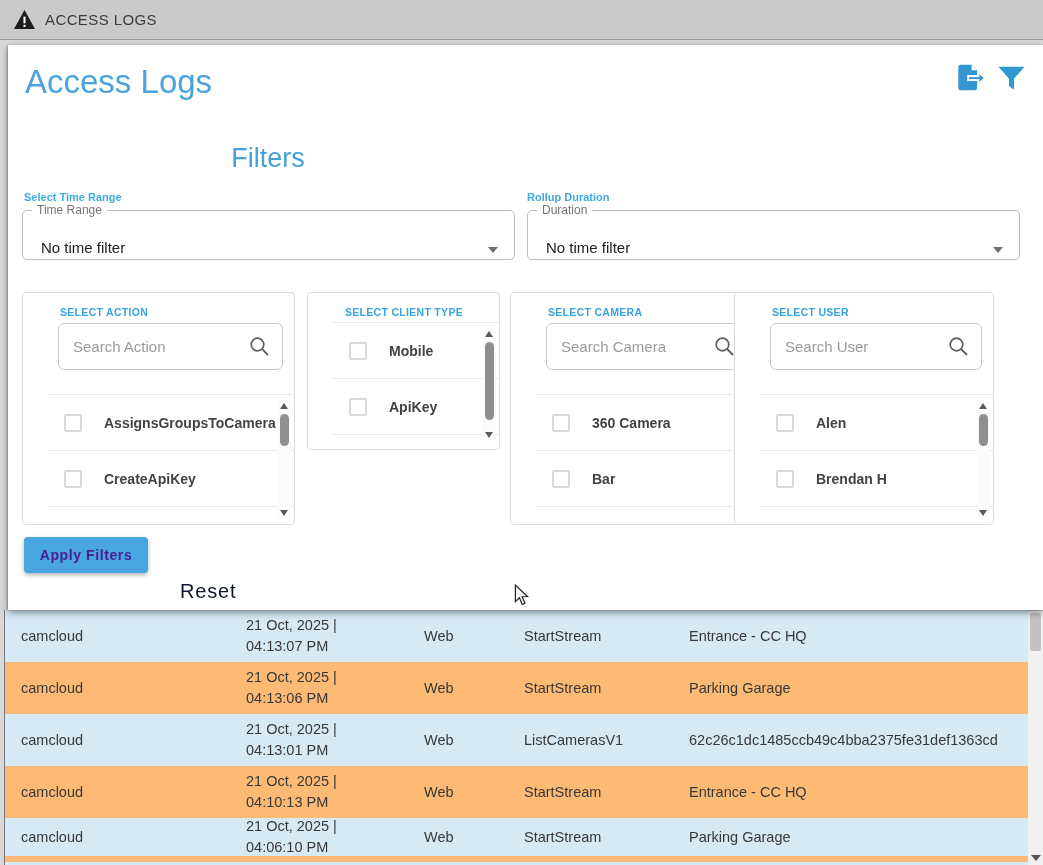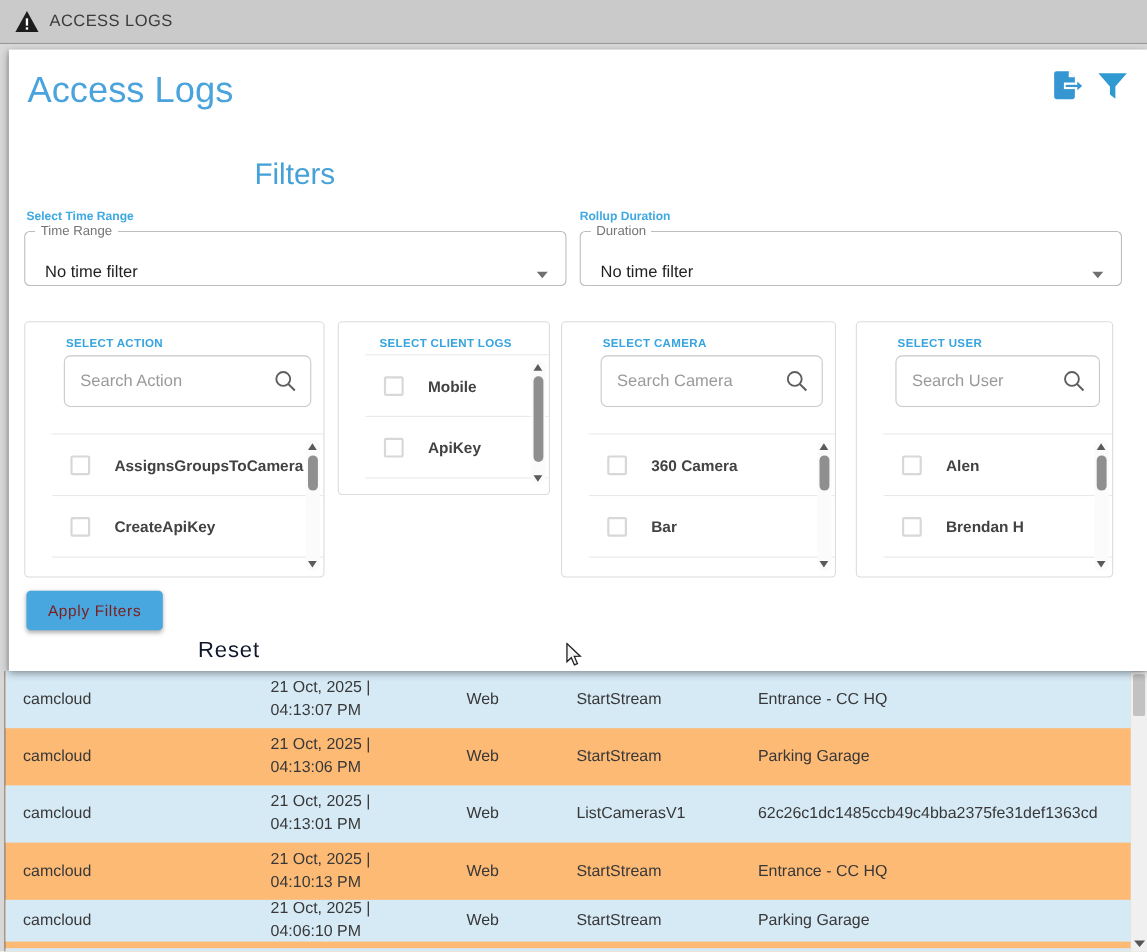--- a/index.html
+++ b/index.html
@@ -60,22 +60,22 @@
   .opt-text { margin-left:22px; font-size:14px; font-weight:bold; color:#424242; }
 
   .sb { position:absolute; right:3px; top:5px; bottom:5px; width:13px; background:#fbfbfb; border-radius:6px; }
   .sb .up, .sb .dn { position:absolute; left:2px; width:0; height:0;
     border-left:4.5px solid transparent; border-right:4.5px solid transparent; }
   .sb .up { top:3px; border-bottom:6px solid #5a5a5a; }
   .sb .dn { bottom:3px; border-top:6px solid #5a5a5a; }
   .sb .th { position:absolute; left:2px; width:9px; background:#8f8f8f; border-radius:5px; }
 
   
-  .apply-btn { position:absolute; left:16px; top:492px; width:124px; height:36px; background:#47a7de; color:#7f1d1d;
-    font-size:14px; font-weight:normal; letter-spacing:.6px; border:none; border-radius:4px;
+  .apply-btn { position:absolute; left:16px; top:492px; width:124px; height:36px; background:#47a7de; color:#4c1d95;
+    font-size:14px; font-weight:bold; letter-spacing:.6px; border:none; border-radius:4px;
     box-shadow:0 2px 4px rgba(0,0,0,.3); cursor:pointer; font-family:"Liberation Sans", sans-serif; }
   .reset-btn { position:absolute; left:172px; top:499px; background:none; border:none; font-size:20px;
     font-weight:500; color:#0f172a; letter-spacing:.8px; cursor:pointer; font-family:"Liberation Sans", sans-serif;margin-top:36px; }
 
   .cursor { position:absolute; left:512px; top:584px; z-index:50; }
 </style>
 </head>
 <body>
 
 <div class="topbar">
@@ -199,21 +199,21 @@
       </div>
       <div class="sb">
         <span class="up"></span>
         <span class="th" style="top:14px; height:32px;"></span>
         <span class="dn"></span>
       </div>
     </div>
   </div>
 
   <div class="fbox" style="left:299px; width:193px; height:158px;">
-    <div class="fbox-label">SELECT CLIENT LOGS</div>
+    <div class="fbox-label">SELECT CLIENT TYPE</div>
     <div class="opt-list" style="height:124px; margin-top:2px;">
       <div class="opt-item">
         <span class="cb"></span>
         <span class="opt-text">Mobile</span>
       </div>
       <div class="opt-item">
         <span class="cb"></span>
         <span class="opt-text">ApiKey</span>
       </div>
       <div class="sb">
@@ -243,21 +243,21 @@
         <span class="opt-text">Bar</span>
       </div>
       <div class="sb">
         <span class="up"></span>
         <span class="th" style="top:14px; height:32px;"></span>
         <span class="dn"></span>
       </div>
     </div>
   </div>
 
-  <div class="fbox" style="left:770px; width:234px; height:233px;">
+  <div class="fbox" style="left:726px; width:260px; height:233px;">
     <div class="fbox-label">SELECT USER</div>
     <div class="search-wrap">
       <input type="text" placeholder="Search User" style="">
       <svg class="search-icon" width="21" height="21" viewBox="0 0 21 21">
         <circle cx="8.5" cy="8.5" r="6.3" fill="none" stroke="#5d5d5d" stroke-width="1.7"></circle>
         <line x1="13.2" y1="13.2" x2="19" y2="19" stroke="#5d5d5d" stroke-width="1.9"></line>
       </svg>
     </div>
     <div class="opt-list" style="height:130px;">
       <div class="opt-item">

